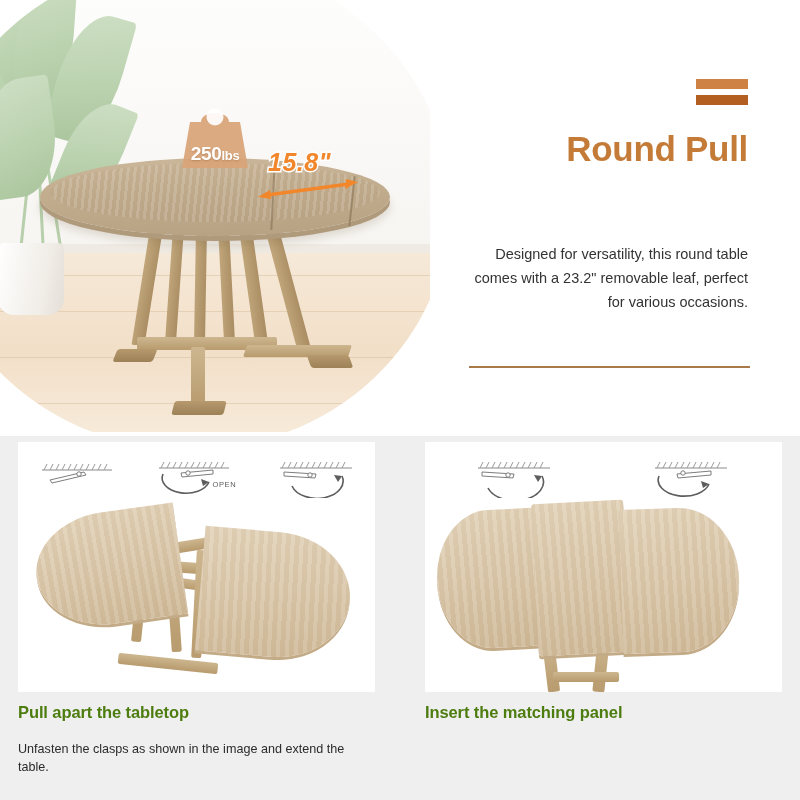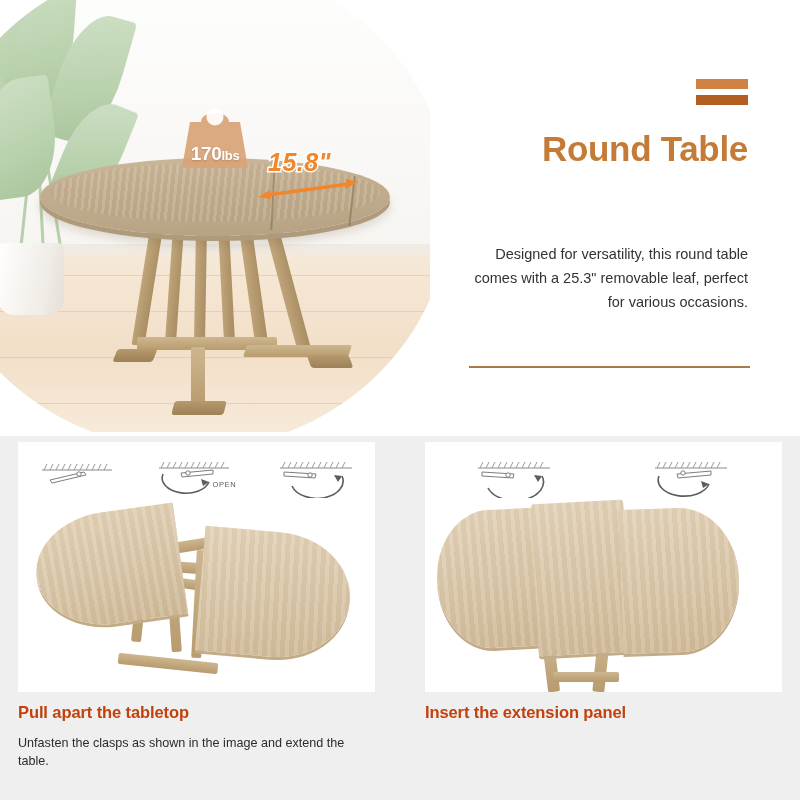--- a/index.html
+++ b/index.html
@@ -156,24 +156,24 @@
   }
   .clasp { width:92px; height:42px; position:relative; }
   .clasp-tag {
     position:absolute; font-size:7.5px; color:#5b5b5b; letter-spacing:.6px;
   }
 
   .photo-stage { position:absolute; left:0; top:48px; width:357px; height:202px; }
 
   .step-title {
     margin-top:11px;
-    font-size:16.5px; font-weight:bold; color:#c2410c; letter-spacing:-.1px;
+    font-size:16.5px; font-weight:bold; color:#4d7c0f; letter-spacing:-.1px;
   }
   .step-body {
-    margin-top:12px;
+    margin-top:18px;
     font-size:12.6px; line-height:18px; color:#2b2b2b;
     max-width:330px;
   }
 
   
   .wood-half, .wood-panel {
     position:absolute;
     background:linear-gradient(170deg,#e2d2b8,#d8c4a6 55%,#cdb795);
     box-shadow:0 3px 0 #c3ab87;
   }
@@ -238,44 +238,44 @@
 
     <div class="round-mask"></div>
   </div>
 
   <div class="weight-badge">
     <svg viewBox="0 0 74 72">
       <path d="M23 22 C23 10, 51 10, 51 22 L62 22 L70 68 L4 68 L12 22 Z" fill="#D9A477" opacity="0.93"></path>
       <circle cx="37" cy="17" r="8.5" fill="#ffffff" opacity="0.92"></circle>
     </svg>
     <div class="weight-text">
-      <span>170</span><span class="unit">lbs</span>
+      <span>250</span><span class="unit">lbs</span>
     </div>
   </div>
 
   <div class="dim-label">15.8"</div>
   <svg class="dim-arrow" viewBox="0 0 100 24">
     <g stroke="#F2862A" stroke-width="3.4" fill="#F2862A">
       <line x1="9" y1="17" x2="91" y2="6"></line>
       <polygon points="0,19 12,12 13,21" stroke="none"></polygon>
       <polygon points="100,4 88,1 87,11" stroke="none"></polygon>
     </g>
   </svg>
 
   <div class="hero-text">
     <div class="accent-bars">
       <div class="bar-a"></div>
       <div class="bar-b"></div>
     </div>
 
     <div class="big-title">
-      <div>Round Table</div>
-    </div>
-
-    <div class="desc">Designed for versatility, this round table comes with a 25.3" removable leaf, perfect for various occasions.</div>
+      <div>Round Pull</div>
+    </div>
+
+    <div class="desc">Designed for versatility, this round table comes with a 23.2" removable leaf, perfect for various occasions.</div>
 
     <div class="hr"></div>
   </div>
 </div>
 
 <div class="steps">
 
   <div class="step">
     <div class="step-card">
 
@@ -436,15 +436,15 @@
           <div class="wood-grain"></div>
         </div>
         <div class="wood-half" style="left:196px; top:18px; width:118px; height:144px;
                     border-radius:0 100% 100% 0/0 100% 100% 0;
                     transform:rotate(-2deg);">
           <div class="wood-grain" style="border-radius:0 100% 100% 0/0 100% 100% 0;"></div>
         </div>
       </div>
     </div>
 
-    <div class="step-title">Insert the extension panel</div>
+    <div class="step-title">Insert the matching panel</div>
   </div>
 </div>
 
 </body></html>

